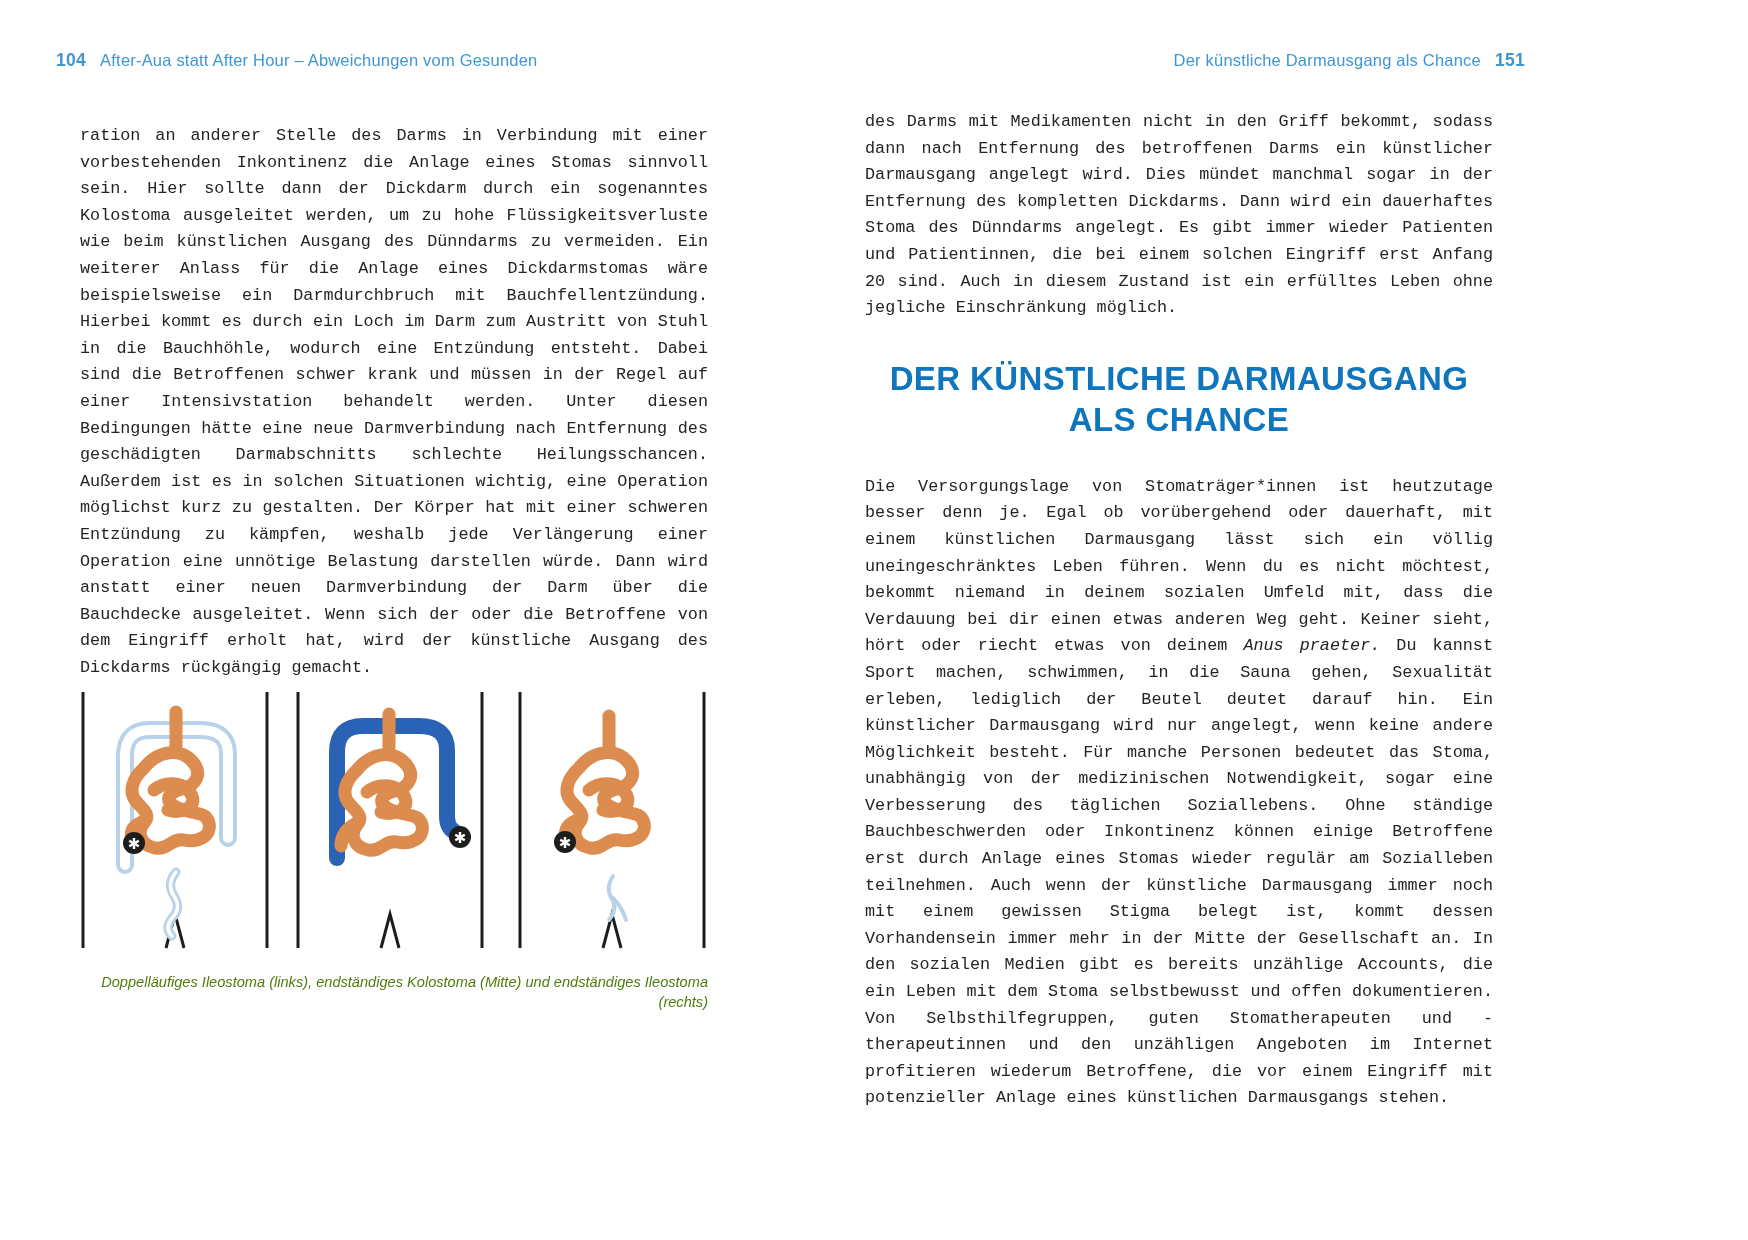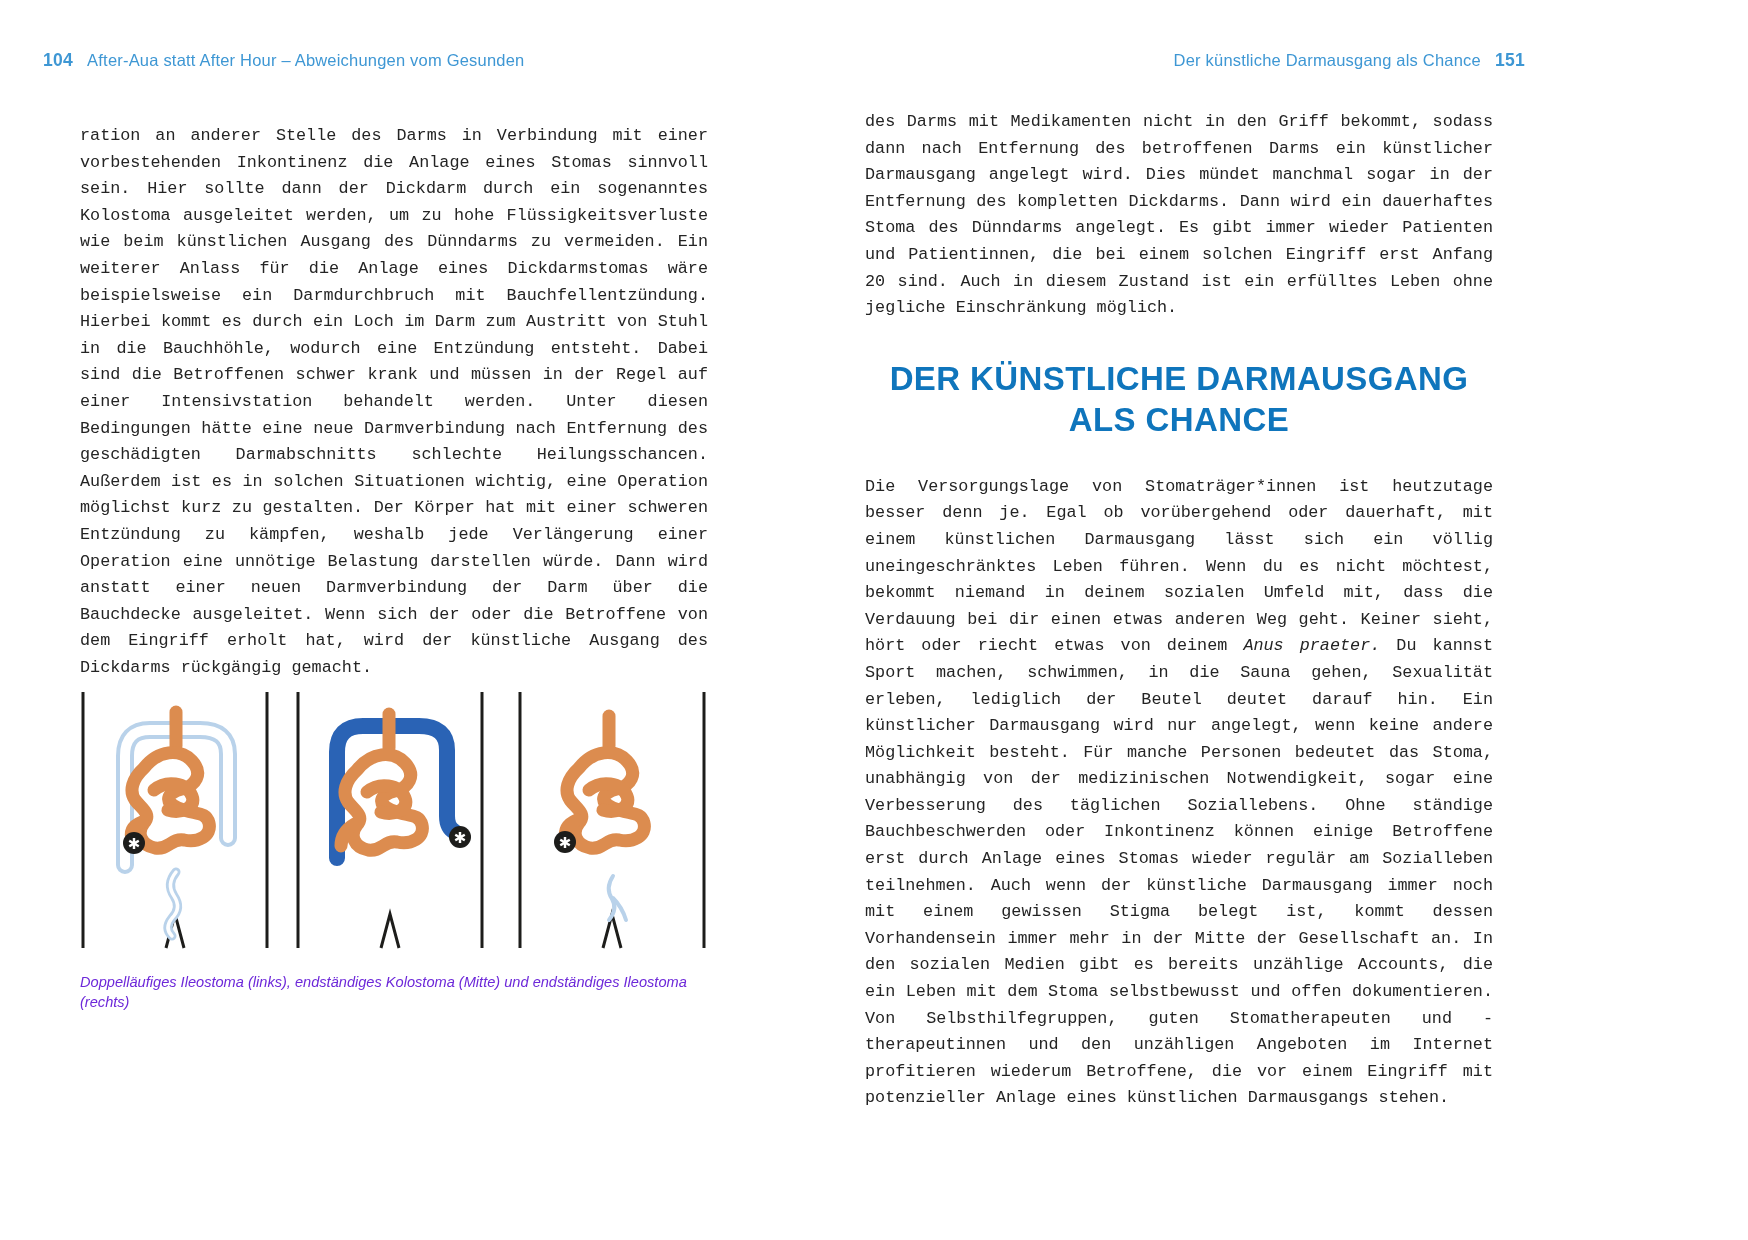--- a/index.html
+++ b/index.html
@@ -14,21 +14,21 @@
   *{box-sizing:border-box;}
   html,body{margin:0;padding:0;}
   body{
     width:1748px;height:1240px;position:relative;background:#ffffff;
     font-family:"Liberation Sans", sans-serif;color:var(--body-text);
   }
   
   .running-header{position:absolute;top:50px;display:flex;align-items:baseline;gap:14px;font-size:16.5px;}
   .running-header .page-num{font-weight:800;color:var(--header-blue);font-size:17.5px;letter-spacing:.3px;}
   .running-header .header-title{font-weight:400;color:var(--header-blue);letter-spacing:.2px;}
-  .header-left{left:43px;}
+  .header-left{left:56px;}
   .header-right{right:223px;}
 
   
   .text-col{
     position:absolute;width:628px;font-size:16.8px;line-height:26.6px;
     text-align:justify;hyphens:auto;-webkit-hyphens:auto;
   }
   .col-left{top:123px;left:80px;}
   .col-right{top:109px;left:865px;}
   .text-col p{margin:0;font-family:Liberation Mono, monospace;}
@@ -39,21 +39,21 @@
     margin:36px 0 34px 0;
     text-align:center;font-weight:800;font-size:33px;line-height:41px;
     color:var(--heading-blue);letter-spacing:.4px;text-transform:uppercase;
     hyphens:none;
   }
 
   
   .figure-wrap{position:absolute;top:690px;left:80px;width:628px;height:262px;}
   .figure-caption{
     position:absolute;top:972px;left:80px;width:628px;
-    font-size:14.6px;line-height:20px;font-style:italic;color:#6d28d9;text-align:left;
+    font-size:14.6px;line-height:20px;font-style:italic;color:#4d7c0f;text-align:right;
   }
   .t-line{stroke:var(--line-black);stroke-width:3;fill:none;}
   .legs{stroke:var(--line-black);stroke-width:3;fill:none;stroke-linejoin:miter;}
   .colon-faint{stroke:var(--colon-faint);stroke-width:18;fill:none;stroke-linecap:round;stroke-linejoin:round;}
   .colon-faint-inner{stroke:#ffffff;stroke-width:10;fill:none;stroke-linecap:round;stroke-linejoin:round;}
   .rectum-faint{stroke:var(--colon-faint);stroke-width:9;fill:none;stroke-linecap:round;}
   .rectum-faint-inner{stroke:#ffffff;stroke-width:3.5;fill:none;stroke-linecap:round;}
   .rectum-thin{stroke:var(--colon-faint);stroke-width:4;fill:none;stroke-linecap:round;}
   .colon-bold{stroke:var(--colon-bold);stroke-width:16;fill:none;stroke-linecap:round;stroke-linejoin:round;}
   .ileum{stroke:var(--intestine-orange);stroke-width:13;fill:none;stroke-linecap:round;stroke-linejoin:round;}

